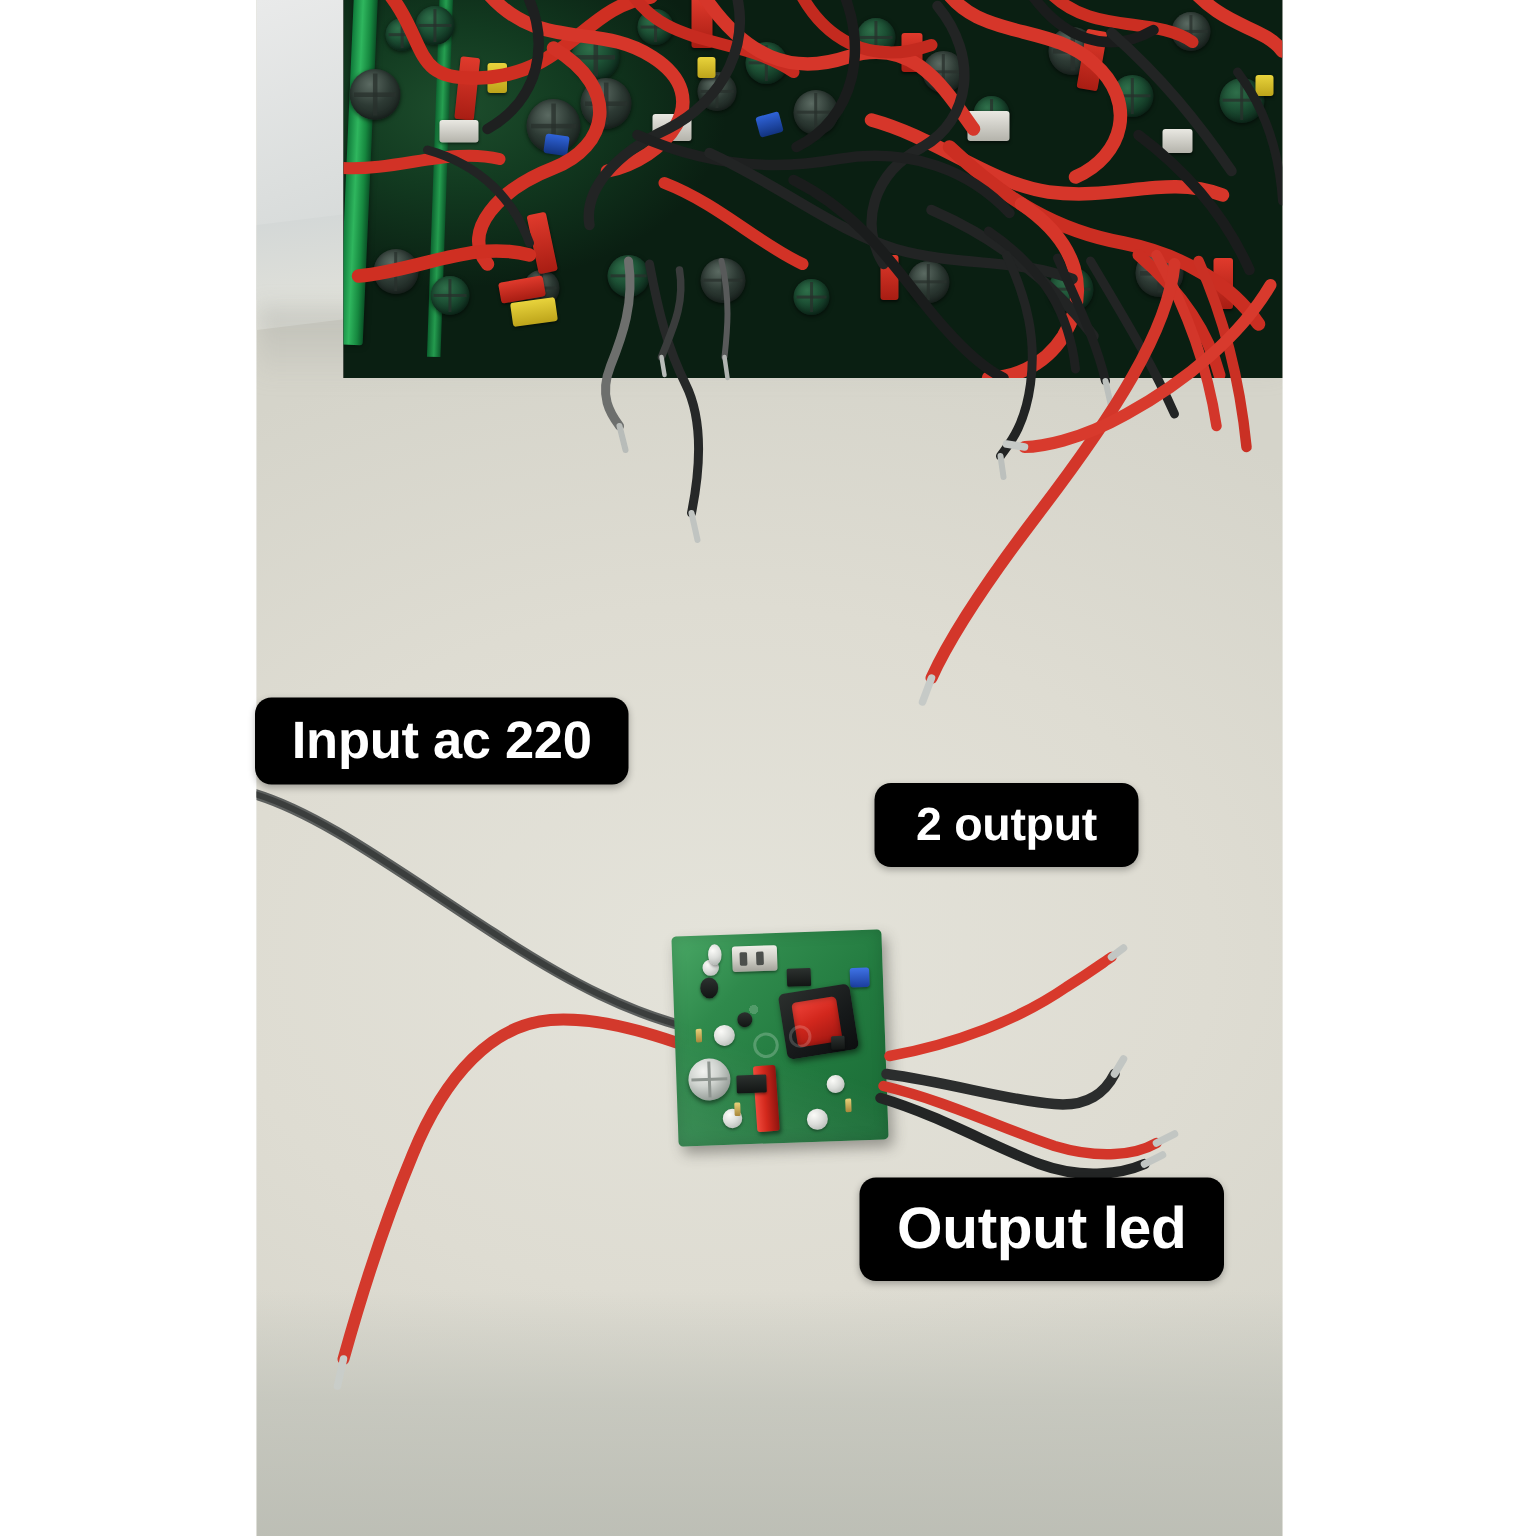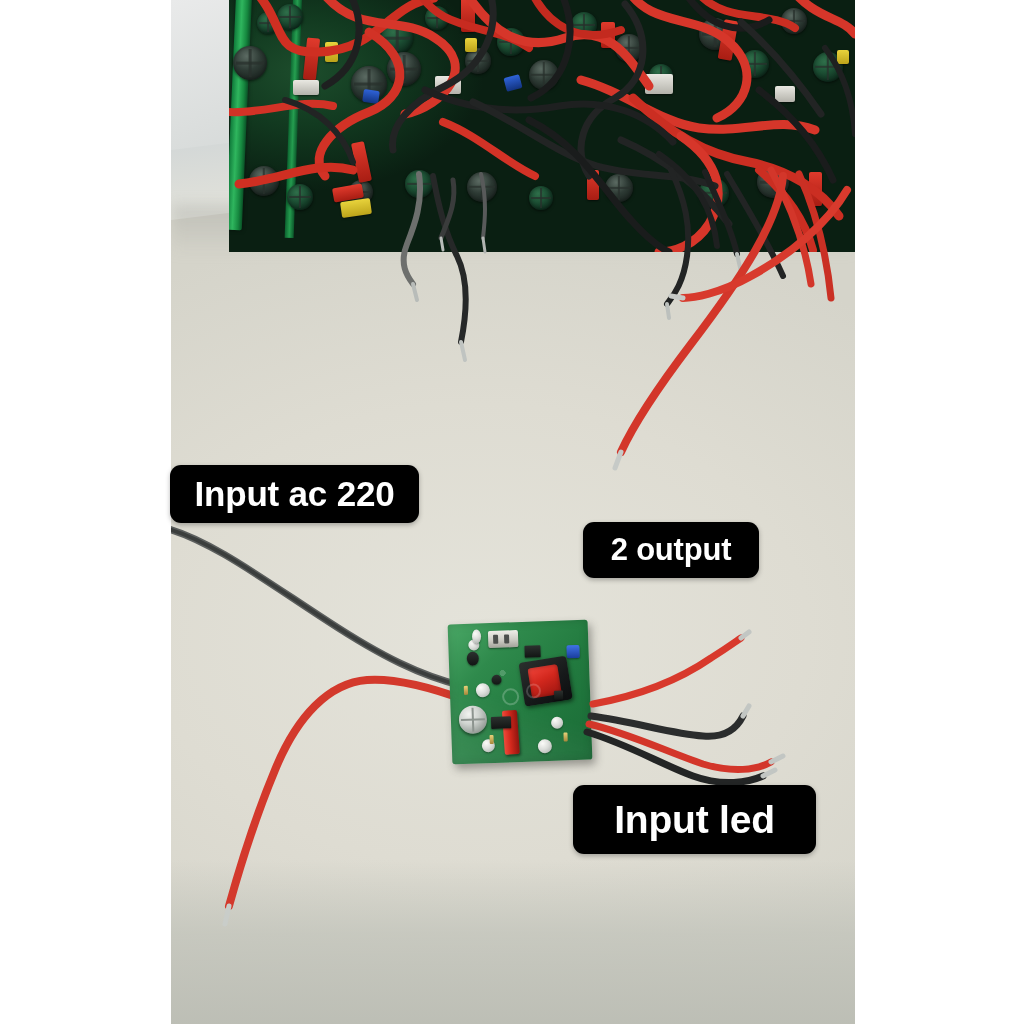--- a/index.html
+++ b/index.html
@@ -413,15 +413,15 @@
         </g>
       </svg>
     </div>
 
   </div>
 
   <div id="label-input" class="callout">Input ac 220</div>
 
   <div id="label-2output" class="callout">2 output</div>
 
-  <div id="label-outputled" class="callout">Input led</div>
+  <div id="label-outputled" class="callout">Output led</div>
 
 </div>
 
 </body></html>

